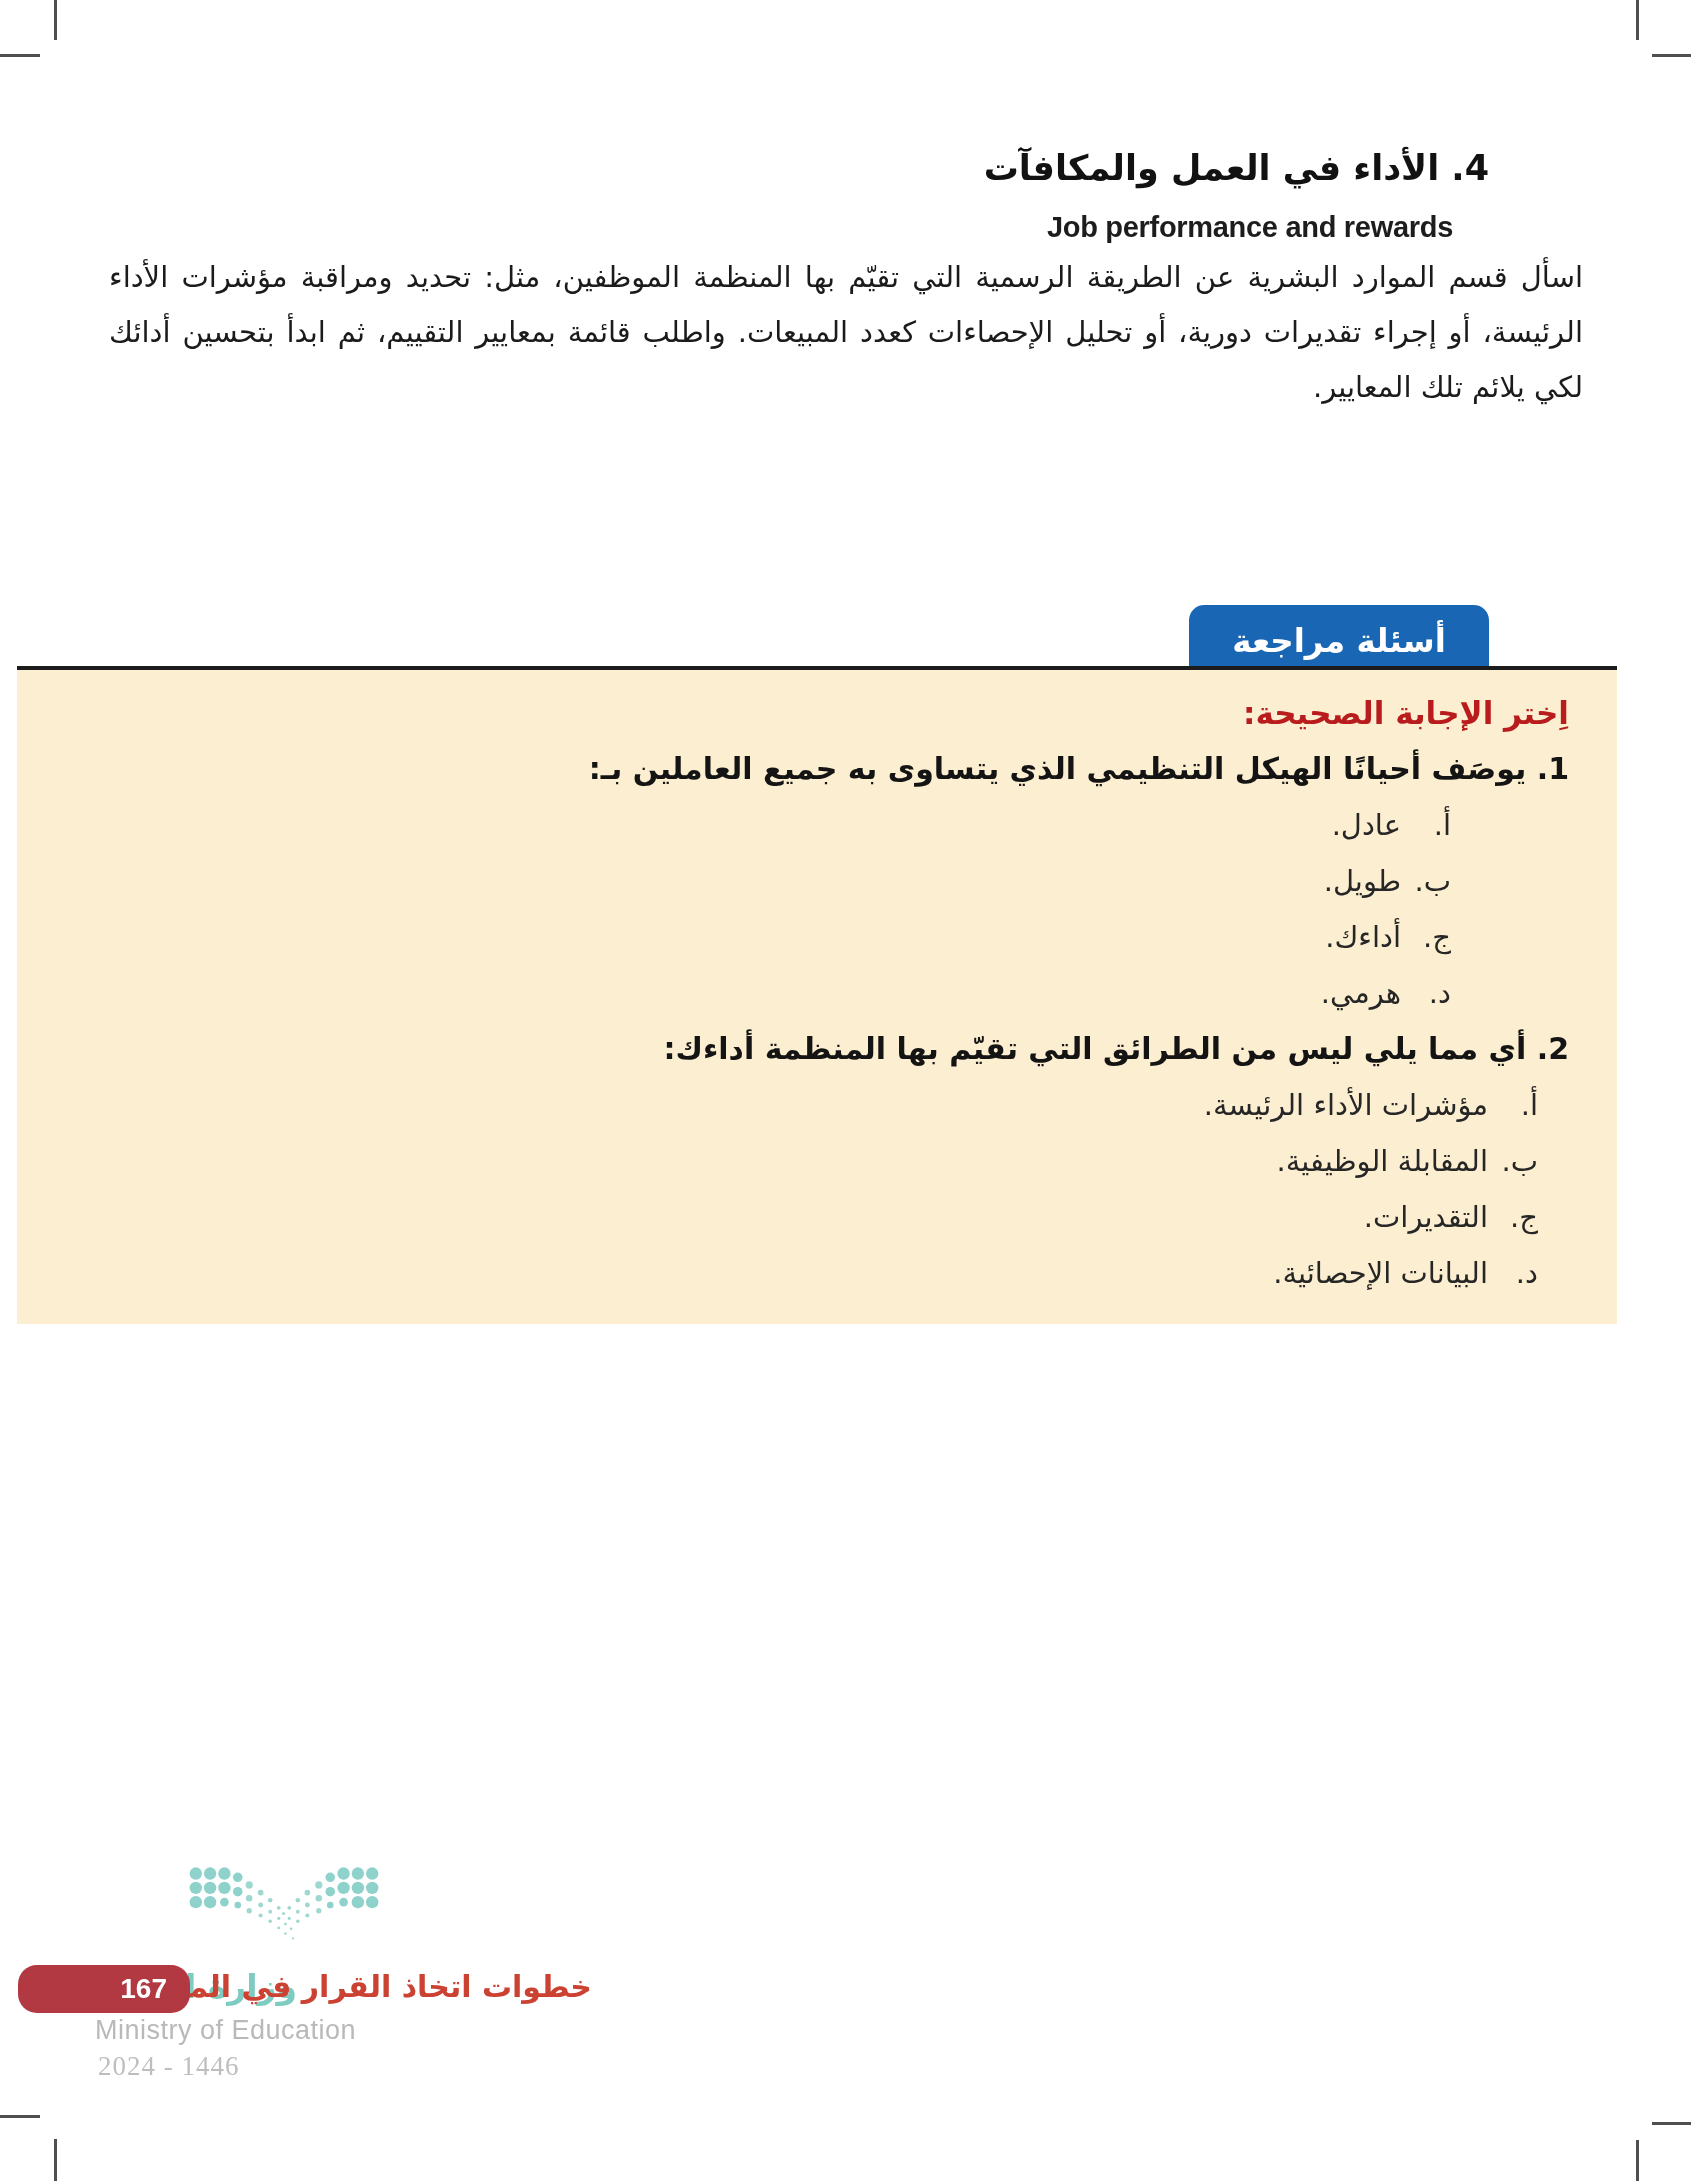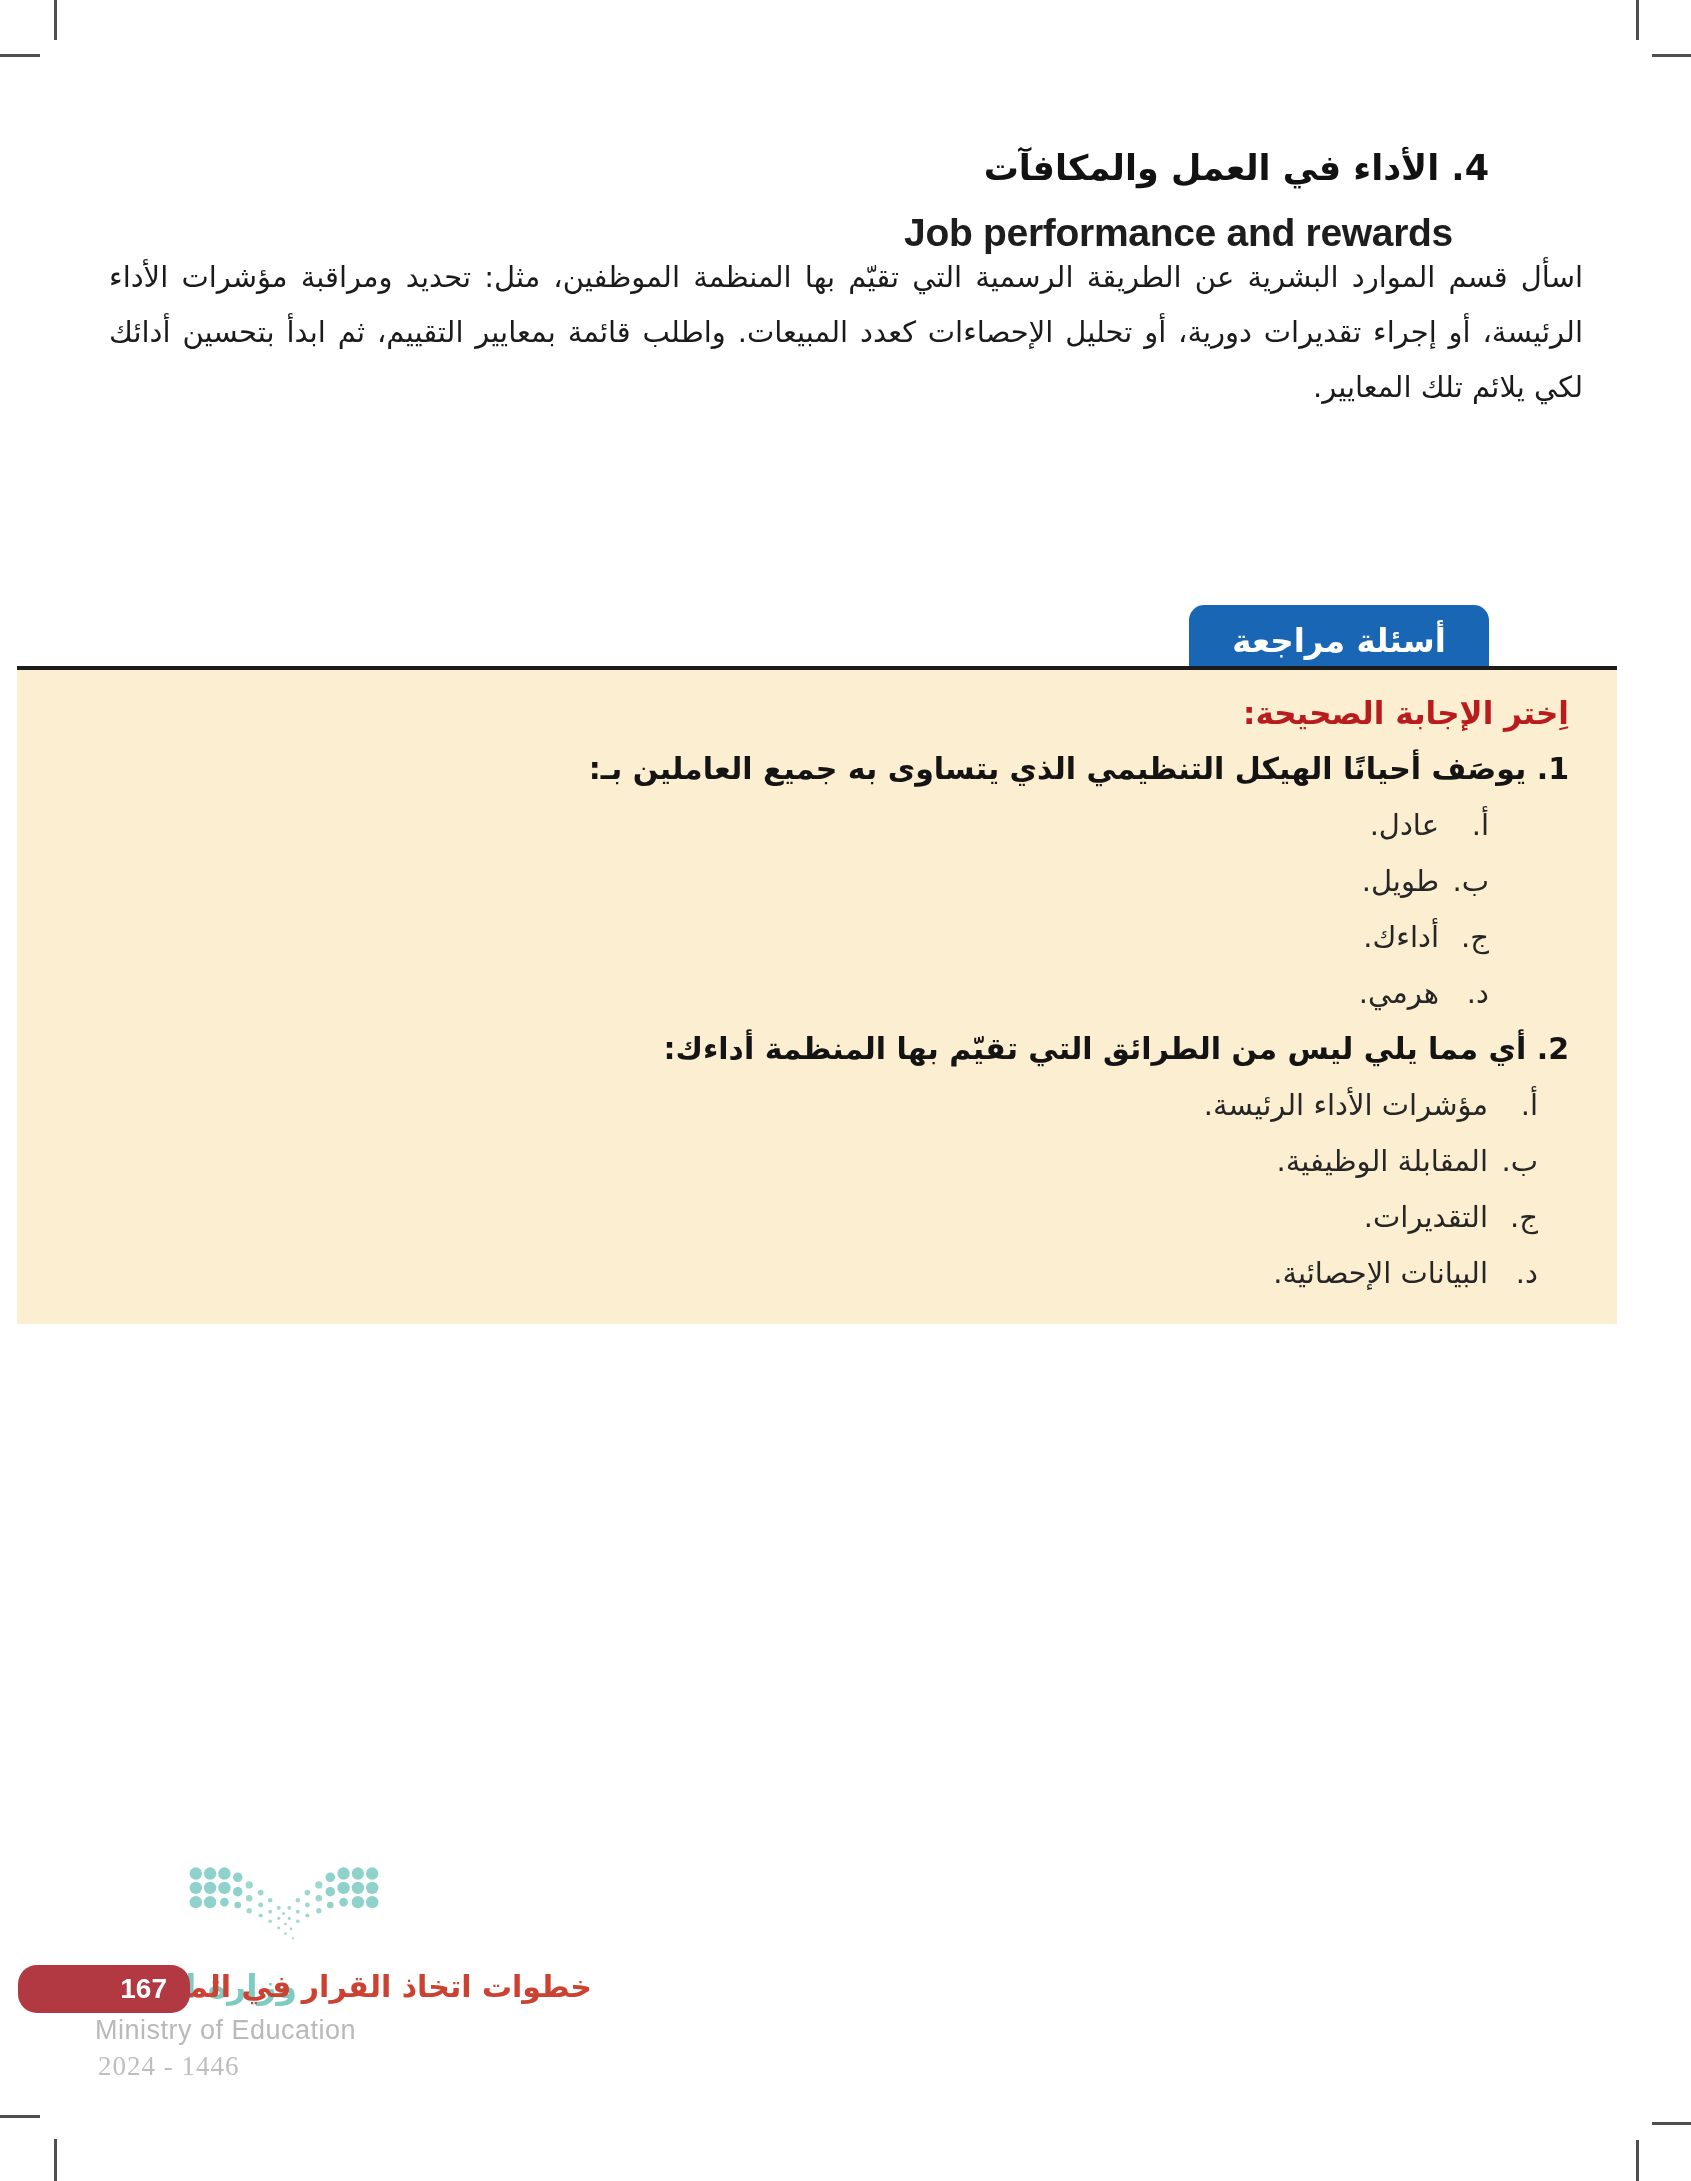--- a/index.html
+++ b/index.html
@@ -14,21 +14,21 @@
   .crop{position:absolute;background:#4f4f4f;}
 
   
   .title-ar{
     position:absolute;top:148px;right:203px;
     font-size:35px;font-weight:bold;color:#121212;
     direction:rtl;white-space:nowrap;
   }
   .title-en{
     position:absolute;top:211px;right:239px;
-    font-size:39px;font-weight:bold;color:#1d1d1d;
+    font-size:29px;font-weight:bold;color:#1d1d1d;
     font-family:"Liberation Sans", sans-serif;
     letter-spacing:-0.3px;white-space:nowrap;
   }
 
   
   .body-text{
     position:absolute;top:250px;left:109px;width:1474px;
     direction:rtl;text-align:justify;
     font-size:29px;line-height:55px;color:#1b1b1b;
   }
@@ -46,21 +46,21 @@
   .panel{
     position:absolute;left:17px;top:666px;width:1600px;height:658px;
     background:#fceed0;border-top:4.8px solid #1c1c1c;
     box-sizing:border-box;padding:15.3px 48px 0 48px;
     direction:rtl;
   }
   .row{height:56px;line-height:56px;white-space:nowrap;}
   .instruction{font-size:31px;font-weight:bold;color:#b91c1c;}
   .question{font-size:30px;font-weight:bold;color:#141414;}
   .option{font-size:29px;color:#262626;}
-  .q1-opt{margin-right:80px;}
+  .q1-opt{margin-right:118px;}
   .q2-opt{margin-right:31px;}
   .opt-label{display:inline-block;width:50px;}
 
   
   .moe-logo{position:absolute;left:186px;top:1864px;}
   .moe-wordmark{
     position:absolute;left:91px;top:1967px;width:206px;
     direction:rtl;text-align:left;
     font-size:33px;font-weight:bold;color:#7ecbc2;
     z-index:1;white-space:nowrap;overflow:hidden;

